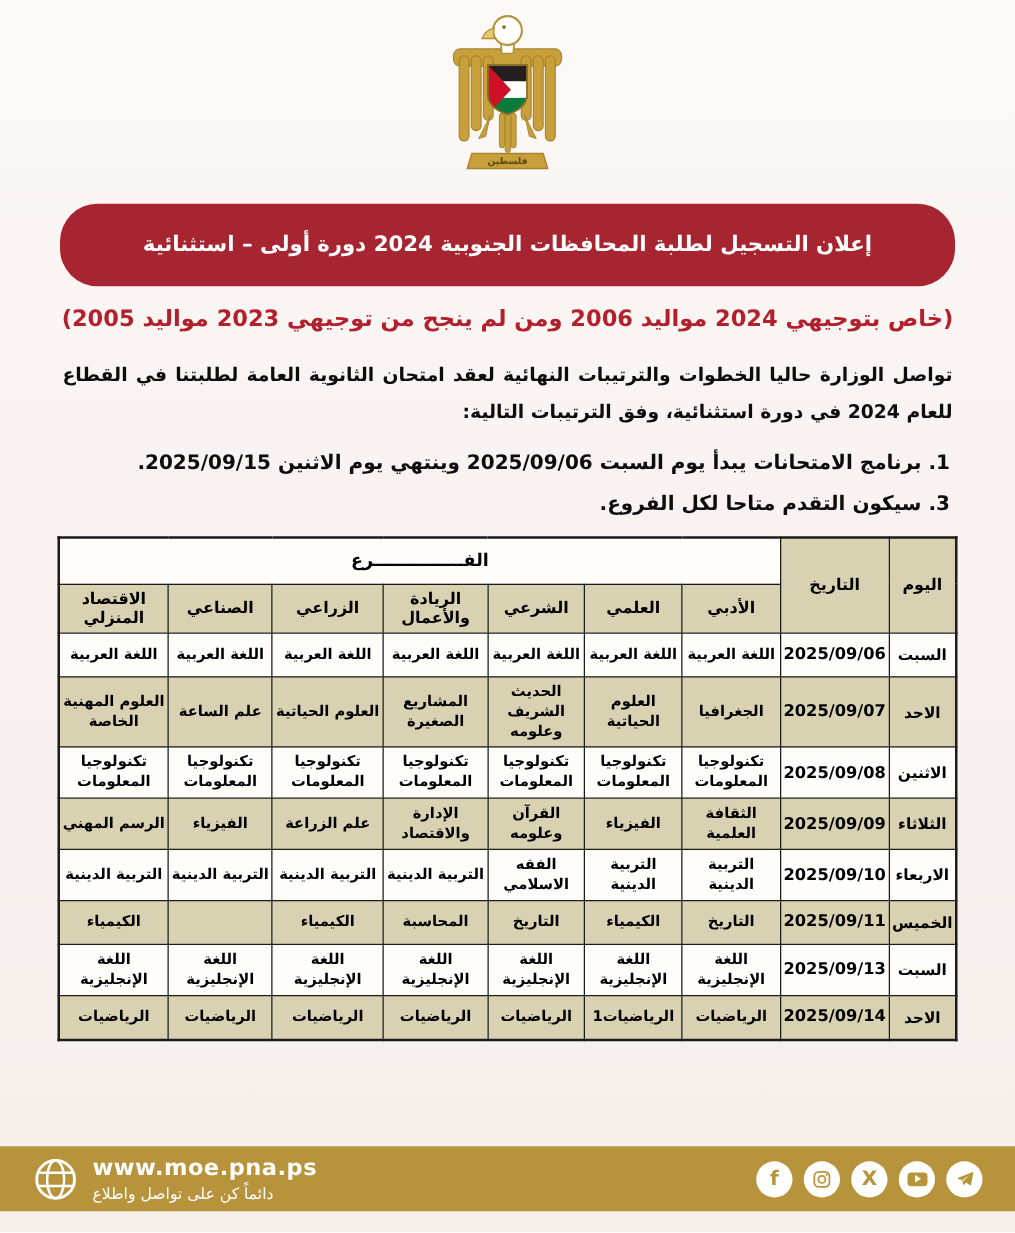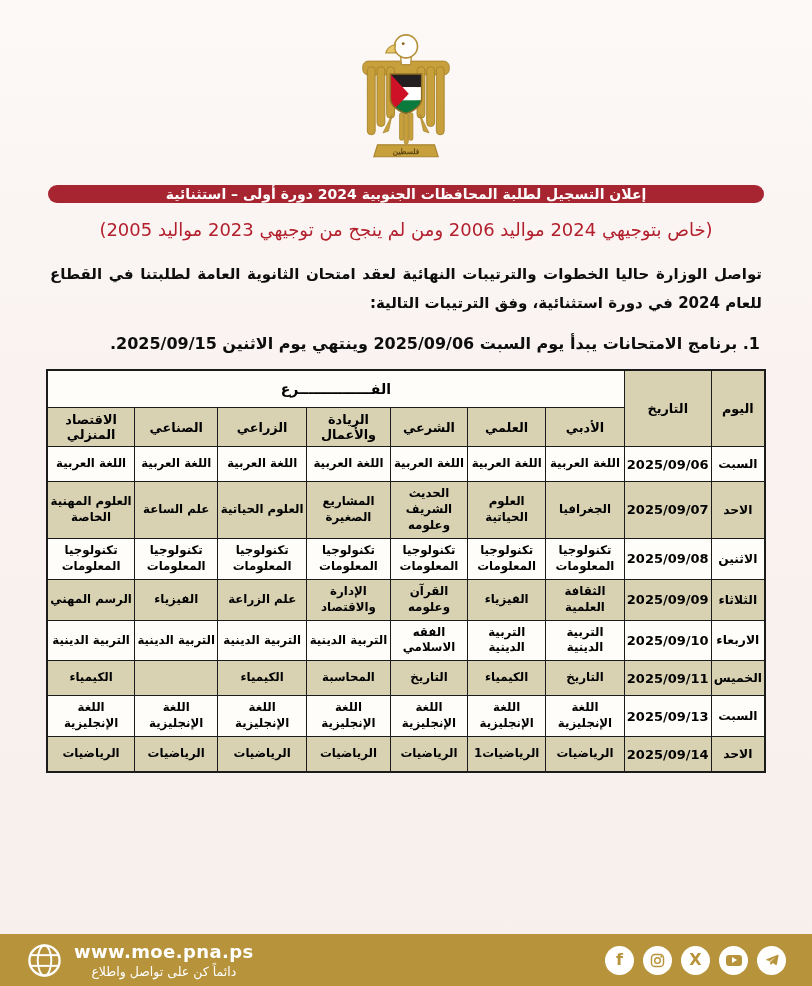--- a/index.html
+++ b/index.html
@@ -6,57 +6,57 @@
   .page{
     position:relative;
     width:812px;height:986px;
     margin:0 auto;
     background:linear-gradient(180deg,#fcf9f7 0%,#f9f2f0 40%,#f7efec 100%);
     font-family:"DejaVu Sans",sans-serif;
     direction:rtl;
     overflow:hidden;
   }
   
-  .emblem-wrap{padding-top:28px;text-align:center;font-family:Liberation Serif, serif;}
+  .emblem-wrap{padding-top:6px;text-align:center;}
   .ministry-name{margin-top:4px;font-size:17.5px;font-weight:bold;color:#2e2c2b;text-align:center;}
   
   .banner{
     margin:15px 48px 0;
     background:#a62531;color:#ffffff;
     border-radius:30px;
-    padding:1px 20px;
-    text-align:center;font-size:14px;font-weight:bold;
-  }
-  .subtitle{margin-top:16px;text-align:center;font-size:18px;font-weight:normal;color:#b3202d;}
+    padding:23px 20px;
+    text-align:center;font-size:17px;font-weight:bold;
+  }
+  .subtitle{margin-top:16px;text-align:center;font-size:18px;font-weight:bold;color:#b3202d;}
   .intro{margin:20px 50px 0;font-size:15px;font-weight:bold;line-height:1.95;text-align:justify;color:#0d0d0d;}
   .instructions{margin:12px 52px 0 46px;}
   .instruction{font-size:16px;font-weight:bold;line-height:1.6;margin-bottom:8px;color:#0d0d0d;}
   
   .schedule{margin:13px 46px 0;}
   table.exams{width:100%;border-collapse:collapse;border:2.5px solid #1b1b1b;background:#fffdf9;}
   table.exams th,table.exams td{
     border:1.3px solid #1b1b1b;text-align:center;vertical-align:middle;
     font-weight:bold;color:#000;padding:4px 2px;
   }
   th.hdr{background:#d8d2b2;font-size:12.8px;height:26px;}
   th.fork{background:#fffdf9;font-size:14px;height:28px;letter-spacing:1px;}
   td.subject{font-size:11.8px;height:26px;line-height:1.35;}
   td.date{font-size:13px;direction:ltr;height:26px;}
   td.day{font-size:12.3px;height:26px;}
   tr.beige td{background:#d8d2b2;}
   
   .footer{
-    position:absolute;left:0;right:0;bottom:0;height:52px;
+    position:absolute;left:0;right:0;bottom:17px;height:52px;
     background:#b7943c;display:flex;align-items:center;justify-content:space-between;
     padding:0 26px;box-sizing:border-box;direction:ltr;
   }
   .site{display:flex;align-items:center;gap:11px;color:#fff;}
   .site-text{display:flex;flex-direction:column;line-height:1.2;}
   .website{font-size:18px;font-weight:bold;letter-spacing:.4px;}
-  .tagline{font-size:12.5px;direction:rtl;text-align:center;margin-top:1px;}
+  .tagline{font-size:12.5px;direction:rtl;text-align:left;margin-top:1px;}
   .socials{display:flex;align-items:center;gap:9px;}
   .soc{
     width:29px;height:29px;border-radius:50%;background:#fff;
     display:flex;align-items:center;justify-content:center;
     color:#b7943c;cursor:pointer;flex:0 0 auto;
   }
   .soc .letter{font-weight:bold;font-size:16px;line-height:1;font-family:"DejaVu Sans",sans-serif;}
   .yt-body{width:16px;height:11px;background:#b7943c;border-radius:3px;display:flex;align-items:center;justify-content:center;}
   .yt-play{width:0;height:0;border-left:5px solid #fff;border-top:3.5px solid transparent;border-bottom:3.5px solid transparent;margin-left:1px;}
 </style>
@@ -110,20 +110,21 @@
   </div>
 
   <div class="banner">إعلان التسجيل لطلبة المحافظات الجنوبية 2024 دورة أولى – استثنائية</div>
 
   <div class="subtitle">(خاص بتوجيهي 2024 مواليد 2006 ومن لم ينجح من توجيهي 2023 مواليد 2005)</div>
 
   <p class="intro">تواصل الوزارة حاليا الخطوات والترتيبات النهائية لعقد امتحان الثانوية العامة لطلبتنا في القطاع للعام 2024 في دورة استثنائية، وفق الترتيبات التالية:</p>
 
   <div class="instructions">
     <div class="instruction">1. برنامج الامتحانات يبدأ يوم السبت 2025/09/06 وينتهي يوم الاثنين 2025/09/15.</div>
+    <div class="instruction">3. سيكون التقدم متاحا لكل الفروع.</div>
   </div>
 
   <div class="schedule">
     <table class="exams" id="exam-table">
         <colgroup>
           <col style="width: 7.1%;">
           <col style="width: 10.2%;">
           <col style="width: 11.2%;">
           <col style="width: 11%;">
           <col style="width: 11%;">

